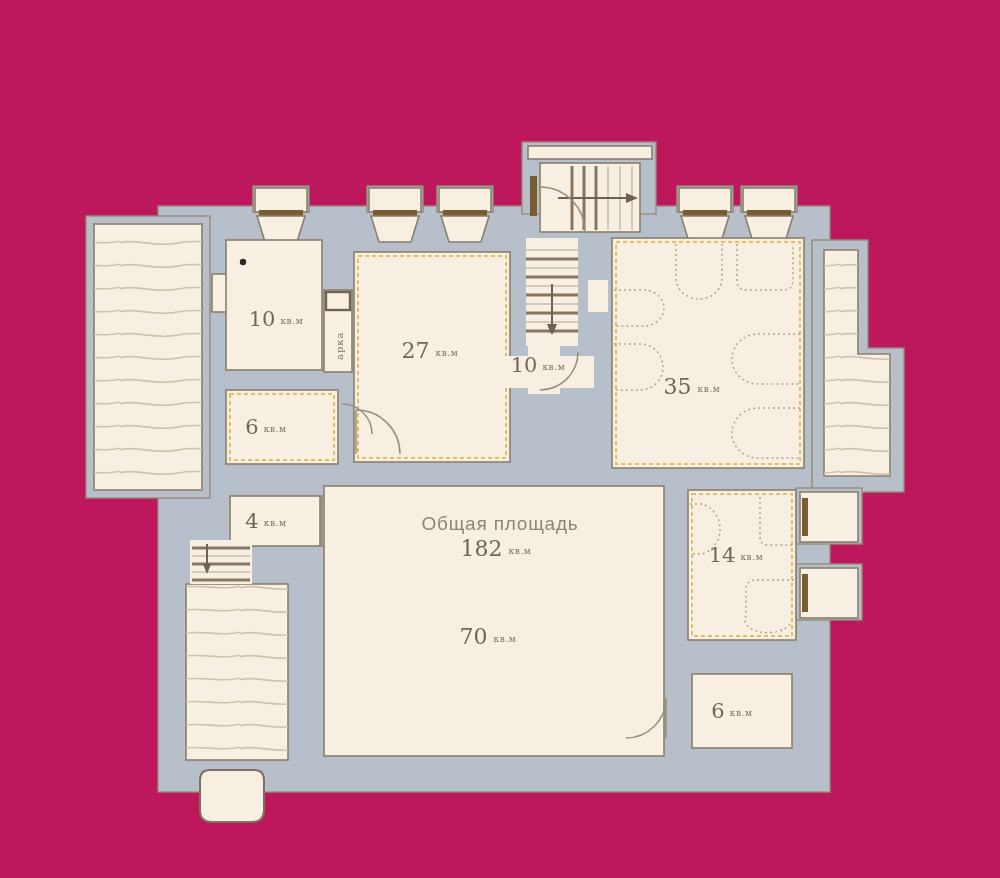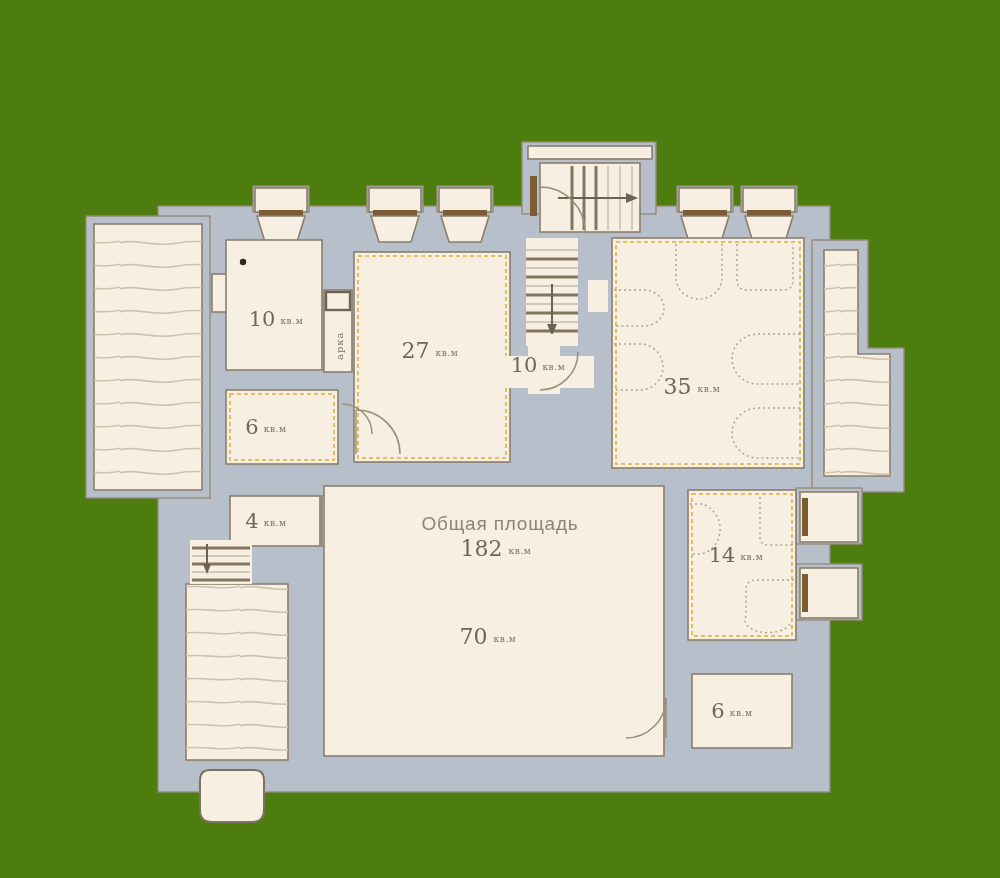--- a/index.html
+++ b/index.html
@@ -1,16 +1,16 @@
 <!DOCTYPE html>
 <html><head>
 <meta charset="utf-8">
 <style>
   html,body{margin:0;padding:0;background:#f2e9dc;}
-  .stage{position:relative;width:1000px;height:878px;background:#4d7c0f;overflow:hidden;
+  .stage{position:relative;width:1000px;height:878px;background:#be185d;overflow:hidden;
          font-family:"Liberation Sans",sans-serif;}
   svg{display:block;}
   svg text{font-family:"DejaVu Serif",serif;fill:#6f675a;}
   .num{font-size:21px;}
   .numbig{font-size:22px;}
   .unit{font-size:9px;letter-spacing:.6px;fill:#7d7466;}
   .title{font-family:"Liberation Sans",sans-serif;font-size:19px;letter-spacing:.8px;fill:#8f8577;}
   .arch{font-size:10px;fill:#7a7164;letter-spacing:1px;}
   .wall{fill:#b7bfcb;stroke:#958b79;stroke-width:1.4;}
   .room{fill:#f7efe1;stroke:#8a7f6c;stroke-width:1.6;}

